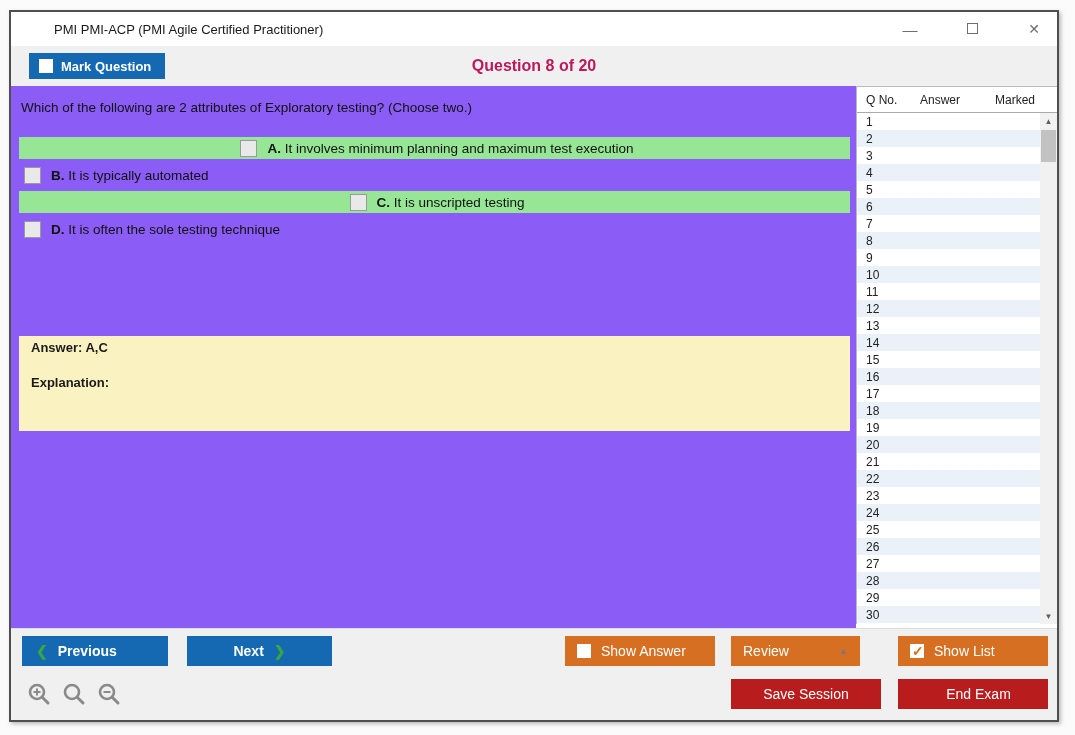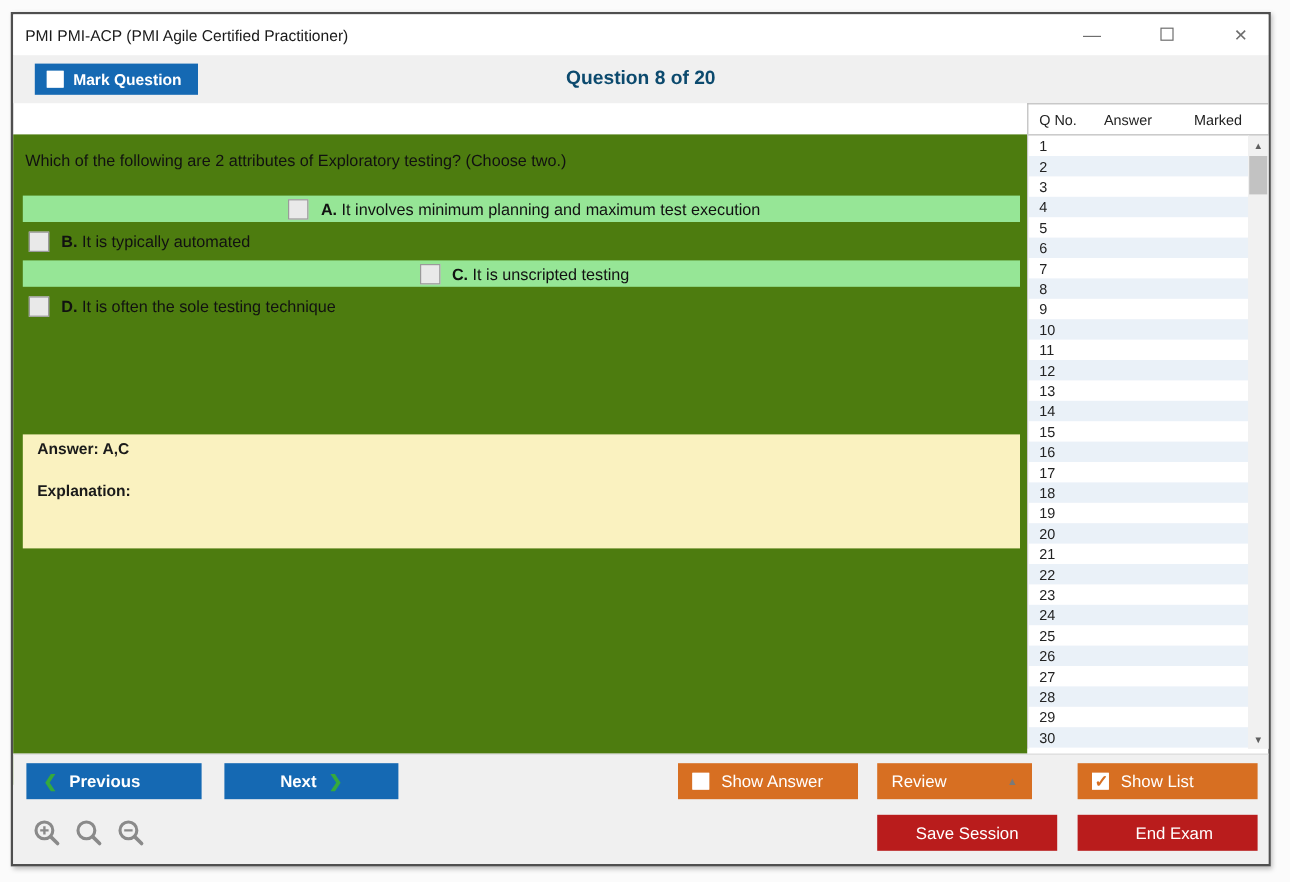--- a/index.html
+++ b/index.html
@@ -11,21 +11,21 @@
     overflow:hidden;
   }
   .window {
     position:absolute; left:9px; top:10px; width:1050px; height:712px;
     background:#ffffff; border:2px solid #4f4f4f;
     box-shadow:2px 2px 4px rgba(0,0,0,.25);
   }
   
   .titlebar {
     position:absolute; left:0; top:0; width:100%; height:34px;
-    background:#ffffff; display:flex; align-items:center;
+    background:#ffffff; display:flex; align-items:center;padding-left:33px;
   }
   .titlebar-text { font-size:13px; color:#1a1a1a; padding-left:10px; }
   .win-controls {
     position:absolute; right:10px; top:0; height:34px;
     display:flex; align-items:center; gap:36px; color:#6e6e6e;
   }
   .ctrl { width:26px; text-align:center; font-size:14px; cursor:default; }
   .ctrl-min { font-size:15px; }
   .ctrl-max-box { display:inline-block; width:11px; height:11px; border:1px solid #6e6e6e; }
   
@@ -43,27 +43,26 @@
     display:inline-block; width:14px; height:14px; background:#fff;
     border:1px solid #fff; position:relative; flex:0 0 auto;
   }
   .checkbox.checked::after {
     content:"\2713"; position:absolute; left:1px; top:-2px;
     font-size:14px; font-weight:bold; color:#d76f22;
   }
   .question-counter {
     position:absolute; left:0; top:0; width:100%; height:40px;
     display:flex; align-items:center; justify-content:center;
-    font-size:16px; font-weight:bold; color:#0c4a6e;border-radius:19px;
+    font-size:16px; font-weight:bold; color:#be185d;border-radius:19px;
   }
   
   .question-area {
     position:absolute; left:0; top:74px; width:845px; height:542px;
-    background:#4d7c0f;
-    margin-top:26px;
+    background:#8b5cf6;
   }
   .question-text { position:absolute; left:10px; top:14px; font-size:13.5px; color:#111; }
   .options { position:absolute; left:8px; top:51px; width:831px; }
   .option {
     height:22px; margin-bottom:5px; display:flex; align-items:center;
     font-size:13.5px; color:#111; padding-left:5px; gap:10px;
   }
   .option.highlighted { background:#96e696;justify-content:center; }
   .opt-checkbox {
     width:17px; height:17px; background:#e9e9e9; border:1px solid #9a9a9a; flex:0 0 auto;

